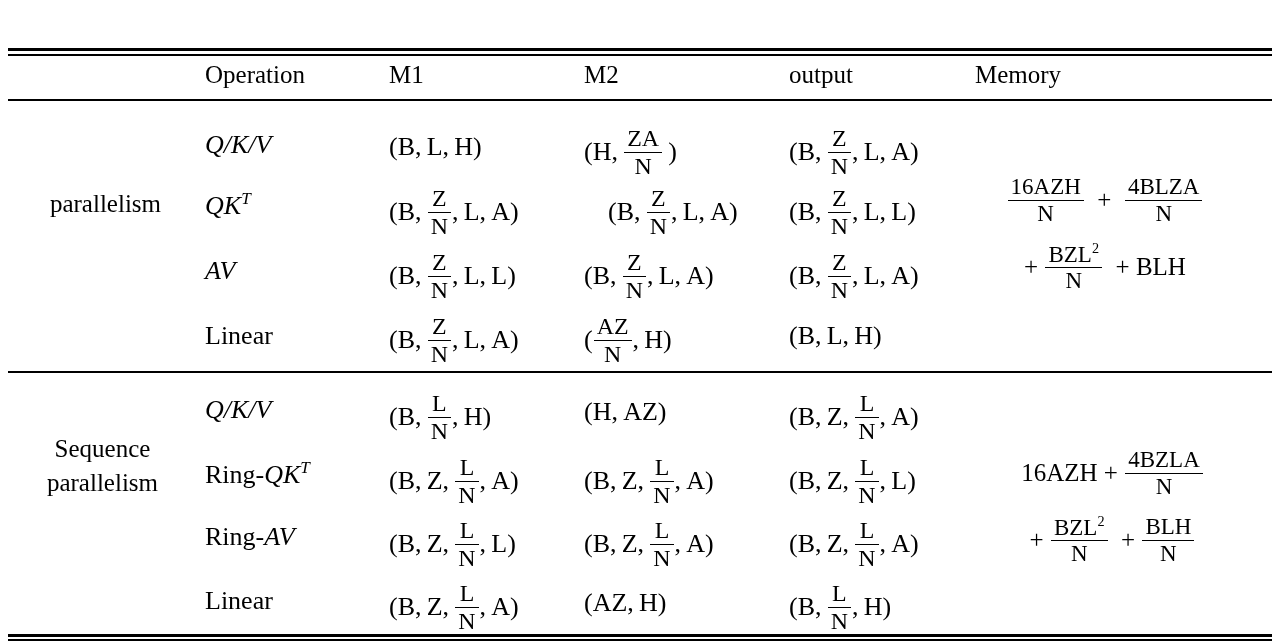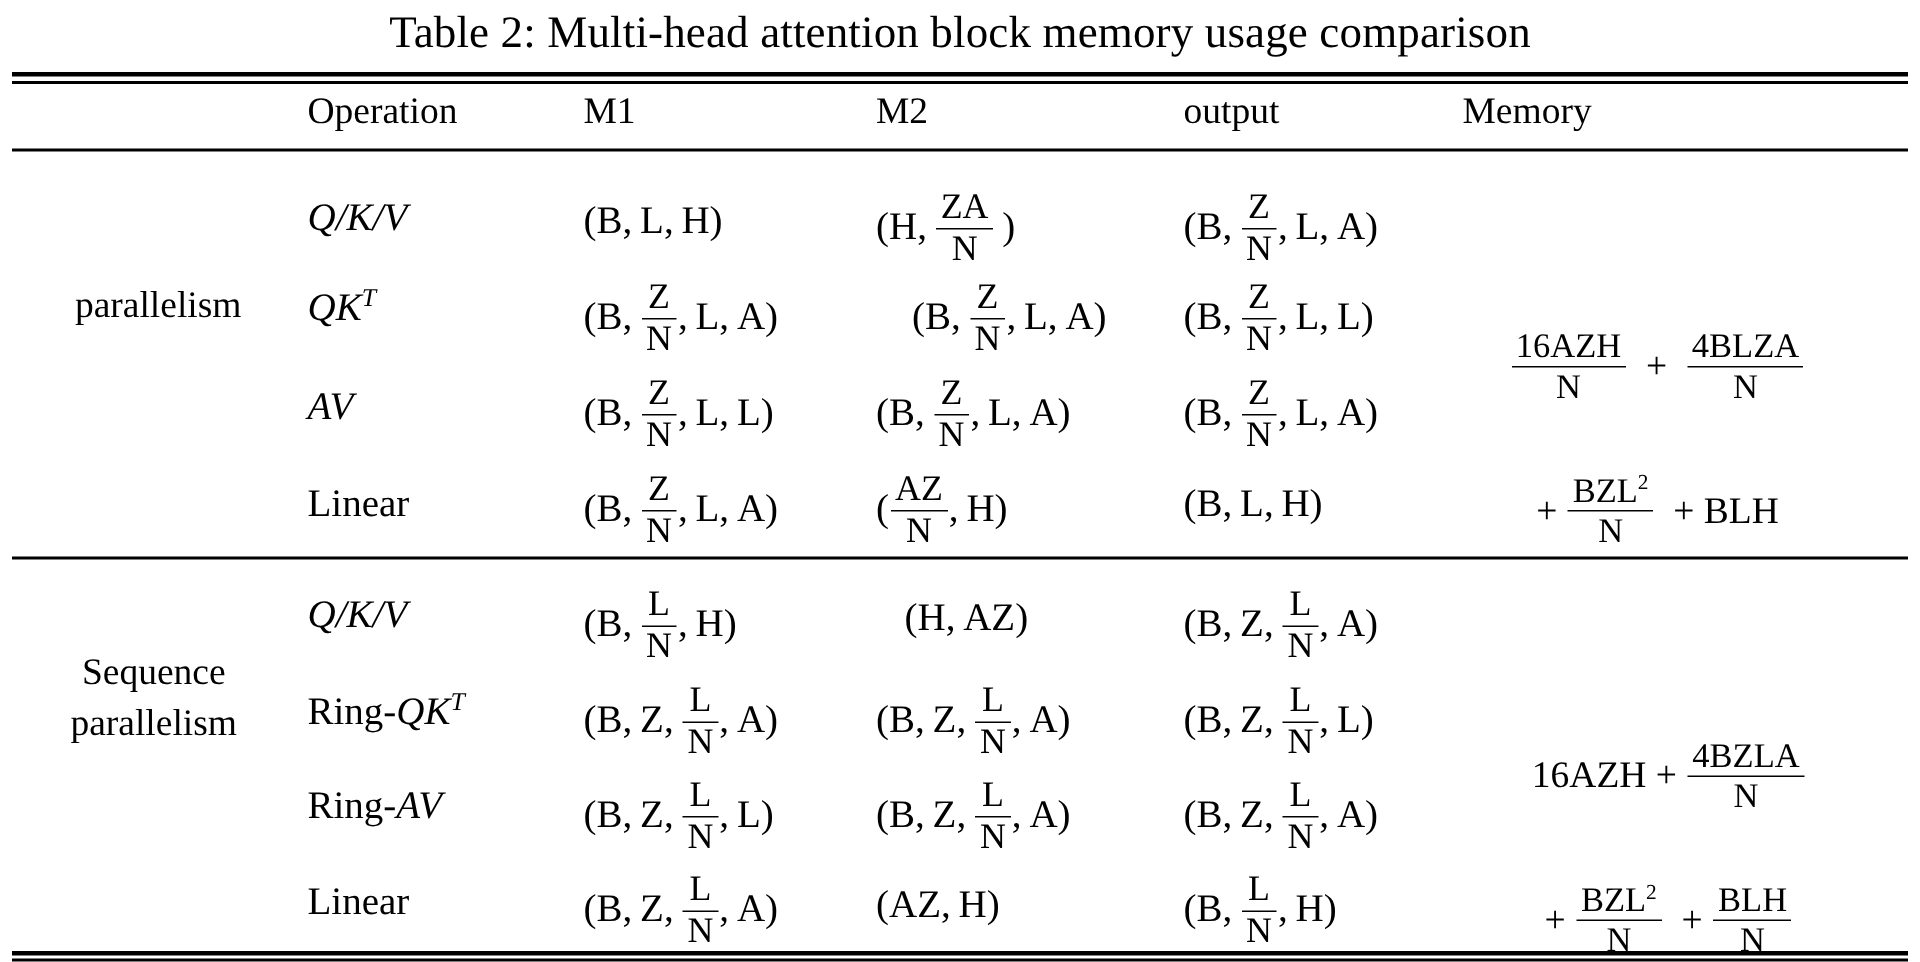--- a/index.html
+++ b/index.html
@@ -107,36 +107,34 @@
   
   .memory {
     position: absolute;
     font-size: 25px;
     text-align: center;
     white-space: nowrap;
   }
   .memory .line {
     display: block;
     line-height: 1.0;
-    margin-top: 44px;
   }
   .memory .line1 { margin-bottom: 14px; }
 
   
   .c-op  { left: 205px; }
   .c-m1  { left: 389px; }
   .c-m2  { left: 584px; }
   .c-out { left: 789px; }
 </style>
 </head>
 <body>
 
 <div class="page">
 
-  <div class="caption">Table 2: Multi-head attention block memory usage comparison</div>
 
   <div class="rule rule-top"></div>
   <div class="rule rule-top2"></div>
   <div class="rule rule-header"></div>
   <div class="rule rule-mid"></div>
   <div class="rule rule-bottom"></div>
   <div class="rule rule-bottom2"></div>
 
   <div class="tbl">
 
@@ -212,21 +210,21 @@
       <span class="l2">Sequence</span>
       <span class="l2">parallelism</span>
     </div>
 
     <div class="cell c-op" style="top:396px;">
       <span class="mi">Q</span><span class="mi">/</span><span class="mi">K</span><span class="mi">/</span><span class="mi">V</span>
     </div>
     <div class="cell c-m1" style="top:391px;">
       (B, <span class="frac"><span class="num">L</span><span class="den">N</span></span>, H)
     </div>
-    <div class="cell c-m2" style="top:398px;margin-left:19px;">(H, AZ)</div>
+    <div class="cell c-m2" style="top:398px;">(H, AZ)</div>
     <div class="cell c-out" style="top:391px;">
       (B, Z, <span class="frac"><span class="num">L</span><span class="den">N</span></span>, A)
     </div>
 
     <div class="cell c-op" style="top:459px;">
       <span>Ring-</span><span class="mi">Q</span><span class="mi">K</span><span class="sup">T</span>
     </div>
     <div class="cell c-m1" style="top:455px;">
       (B, Z, <span class="frac"><span class="num">L</span><span class="den">N</span></span>, A)
     </div>

